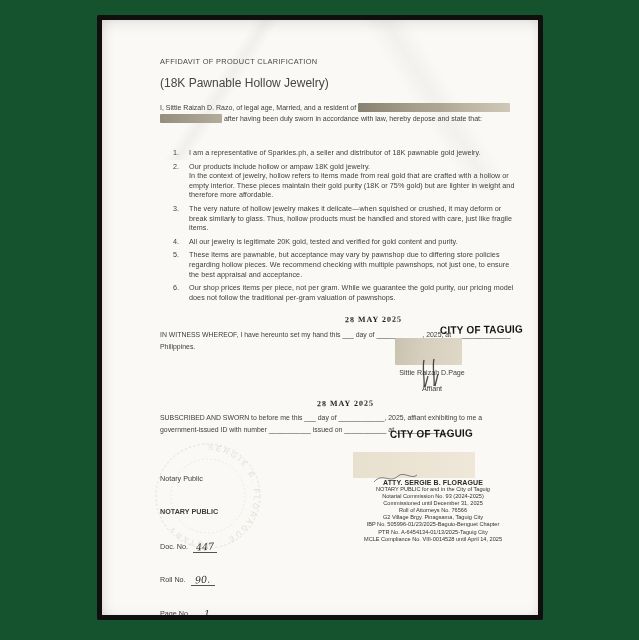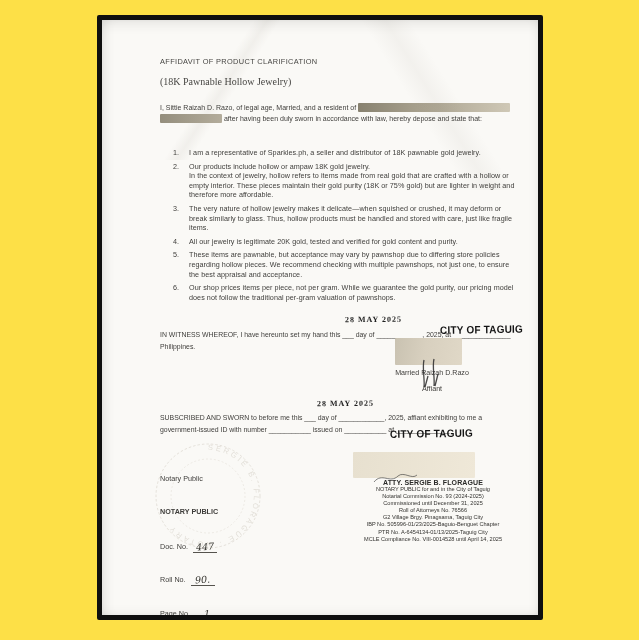--- a/index.html
+++ b/index.html
@@ -1,37 +1,37 @@
 <!DOCTYPE html>
 <html><head>
 <meta charset="utf-8">
 <style>
   html,body{margin:0;padding:0;background:#ffffff;}
   body{width:639px;height:640px;position:relative;overflow:hidden;
        font-family:"Liberation Sans",sans-serif;color:#3e3d3a;}
-  .scene{position:absolute;inset:0;background:#fde047;}
+  .scene{position:absolute;inset:0;background:#14532d;}
   .frame{position:absolute;left:97px;top:15px;width:446px;height:605px;
          background:#0f0f0f;border-radius:2px;box-sizing:border-box;padding:5px;}
   .paper{position:relative;width:100%;height:100%;background:#faf9f6;
          box-shadow:inset 10px 0 14px -10px rgba(0,0,0,.14),
                     inset -8px 0 12px -9px rgba(0,0,0,.10),
                     inset 0 12px 16px -12px rgba(0,0,0,.14),
                     inset 0 -10px 14px -12px rgba(0,0,0,.10);
          overflow:hidden;}
   .paper::before{content:"";position:absolute;left:0;top:0;width:240px;height:140px;
          background:linear-gradient(123deg,transparent 46%,rgba(120,110,95,.07) 50%,transparent 54%);
          pointer-events:none;}
   .paper::after{content:"";position:absolute;right:0;top:0;width:200px;height:170px;
          background:linear-gradient(238deg,transparent 42%,rgba(120,110,95,.06) 50%,transparent 58%);
          pointer-events:none;}
 
   .abs{position:absolute;}
   .t{font-size:7.2px;line-height:9.6px;letter-spacing:.05px;}
   .title{font-size:7.4px;letter-spacing:.35px;color:#474643;}
-  .sub{font-size:10px;color:#474643;font-family:Liberation Serif, serif;}
+  .sub{font-size:12px;color:#474643;}
 
   .intro-line{white-space:nowrap;font-size:7px;line-height:11px;}
   .redact1{display:inline-block;width:152px;height:9px;vertical-align:-2px;border-radius:1px;
            background:linear-gradient(90deg,#87816f 0%,#a49d8a 35%,#cfc8b6 100%);}
   .redact2{display:inline-block;width:62px;height:9px;vertical-align:-2px;border-radius:1px;
            background:linear-gradient(90deg,#948e7d,#b3ac9b);}
 
   .list{width:346px;}
   .li{display:flex;margin-bottom:4px;}
   .li .num{width:16px;flex:none;font-size:7.2px;line-height:9.6px;}
@@ -112,21 +112,21 @@
 
       <div class="abs date-stamp" style="left:243px;top:295px;">28 MAY 2025</div>
       <div class="abs wline" style="left:58px;top:309px;">
         <span>IN WITNESS WHEREOF, I have hereunto set my hand this ___ day of ____________, 2025, at</span>
         <span>_______________</span>
       </div>
       <div class="abs city-stamp" style="left:338px;top:304px;">CITY OF TAGUIG</div>
       <div class="abs wline" style="left:58px;top:321px;">Philippines.</div>
 
       <div class="abs sigbox" style="left:293px;top:318px;"></div>
-      <div class="abs signame" style="left:282px;top:349px;">Married Raizah D.Razo</div>
+      <div class="abs signame" style="left:282px;top:349px;">Sittie Raizah D.Page</div>
       <svg class="abs" style="left:308px;top:338px;" width="42" height="32">
         <path d="M14 2 C12 10,15 22,14 29 M15 29 L18 18 M24 1 C22 9,25 20,24 28 M25 28 L28 16" stroke="#2a2a2a" stroke-width="1.3" fill="none" opacity=".85"></path>
       </svg>
       <div class="abs sigrole" style="left:282px;top:364px;">Affiant</div>
 
       <div class="abs date-stamp" style="left:215px;top:379px;">28 MAY 2025</div>
       <div class="abs wline" style="left:58px;top:392px;">SUBSCRIBED AND SWORN to before me this ___ day of ____________, 2025, affiant exhibiting to me a</div>
       <div class="abs wline" style="left:58px;top:404px;">
         <span>government-issued ID with number ___________ issued on ___________ at</span>
         <span>______________</span>

